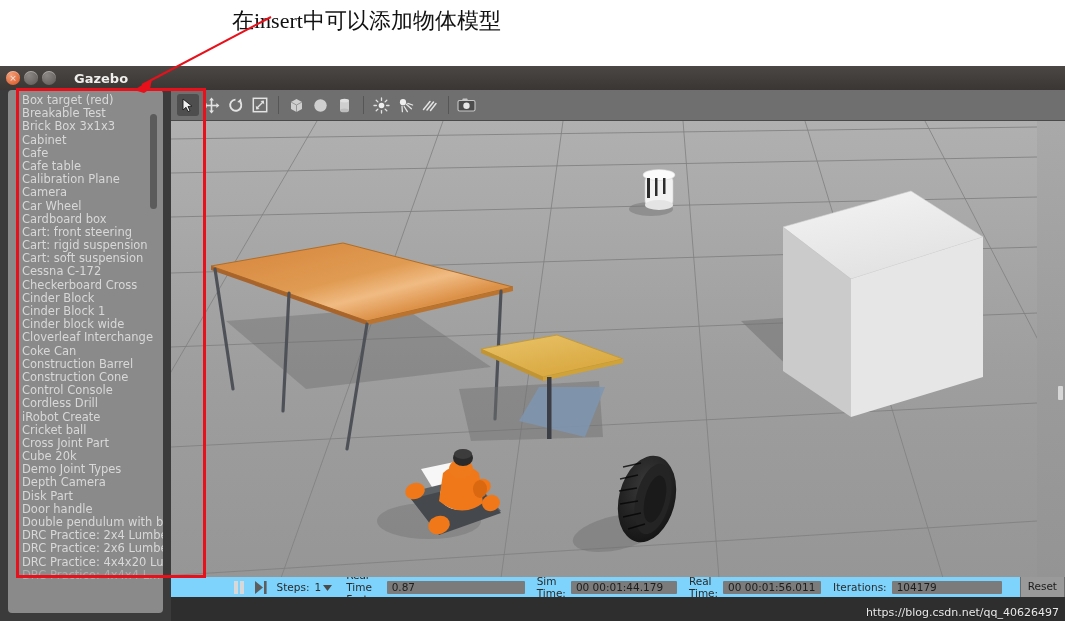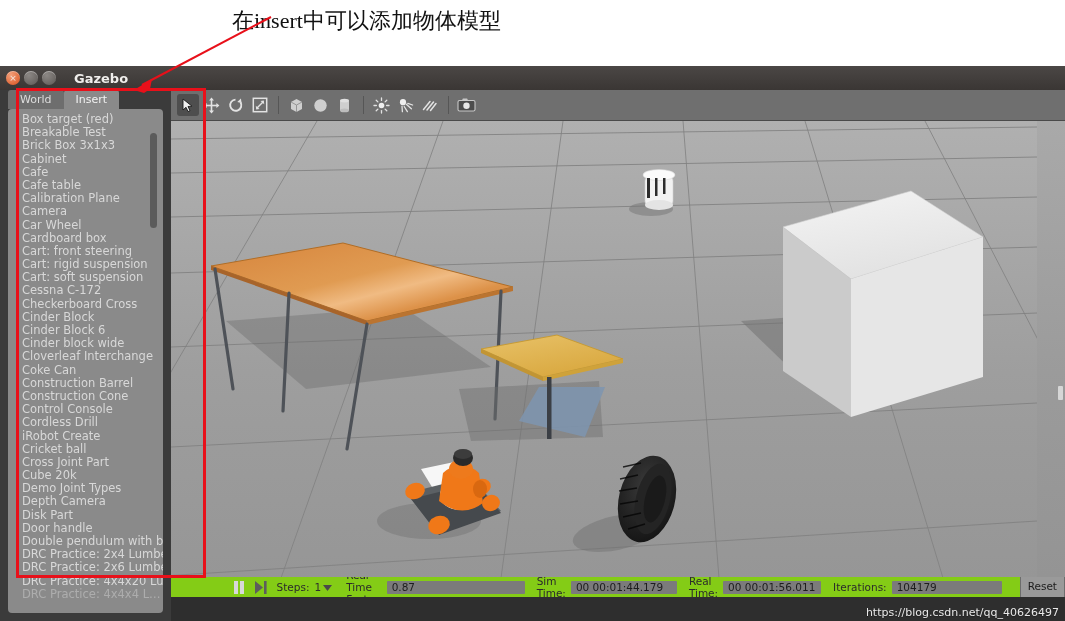--- a/index.html
+++ b/index.html
@@ -82,21 +82,21 @@
   .tbsep{width:1px;height:18px;background:#565656;margin:0 5px;}
   .tb svg{display:block;}
 
   #viewport{
     flex:1;position:relative;overflow:hidden;
     background:linear-gradient(#a9a9a9,#9b9b9b 55%,#949494);
   }
   #viewport svg{position:absolute;left:0;top:0;}
 
   #statusbar{
-    height:20px;background:#84cc16;display:flex;align-items:center;
+    height:20px;background:#7dd3fc;display:flex;align-items:center;
     font-size:10.5px;color:#2d2d2d;padding-left:62px;gap:0px;
   }
   .sb-ico{margin-right:10px;display:flex;align-items:center;}
   .sb-label{margin-right:5px;color:#2b2b2b;}
   .sb-field{
     background:#7b7b7b;color:#1d1d1d;height:13px;line-height:13px;
     padding:0 5px;margin-right:12px;border-radius:1px;min-width:20px;
     font-size:10.5px;
   }
   .sb-reset{
@@ -127,44 +127,40 @@
   <div id="titlebar">
     <div class="wbtn close">×</div>
     <div class="wbtn min"></div>
     <div class="wbtn max"></div>
     <div id="window-title">Gazebo</div>
   </div>
 
   <div id="win-body">
 
     <div id="left-panel">
-      <div id="tabbar">
-        <div class="tab inactive">World</div>
-        <div class="tab active">Insert</div>
-      </div>
 
       <div id="list-wrap">
         <div id="model-list">
             <div class="model-item">Box target (red)</div>
             <div class="model-item">Breakable Test</div>
             <div class="model-item">Brick Box 3x1x3</div>
             <div class="model-item">Cabinet</div>
             <div class="model-item">Cafe</div>
             <div class="model-item">Cafe table</div>
             <div class="model-item">Calibration Plane</div>
             <div class="model-item">Camera</div>
             <div class="model-item">Car Wheel</div>
             <div class="model-item">Cardboard box</div>
             <div class="model-item">Cart: front steering</div>
             <div class="model-item">Cart: rigid suspension</div>
             <div class="model-item">Cart: soft suspension</div>
             <div class="model-item">Cessna C-172</div>
             <div class="model-item">Checkerboard Cross</div>
             <div class="model-item">Cinder Block</div>
-            <div class="model-item">Cinder Block 6</div>
+            <div class="model-item">Cinder Block 1</div>
             <div class="model-item">Cinder block wide</div>
             <div class="model-item">Cloverleaf Interchange</div>
             <div class="model-item">Coke Can</div>
             <div class="model-item">Construction Barrel</div>
             <div class="model-item">Construction Cone</div>
             <div class="model-item">Control Console</div>
             <div class="model-item">Cordless Drill</div>
             <div class="model-item">iRobot Create</div>
             <div class="model-item">Cricket ball</div>
             <div class="model-item">Cross Joint Part</div>

